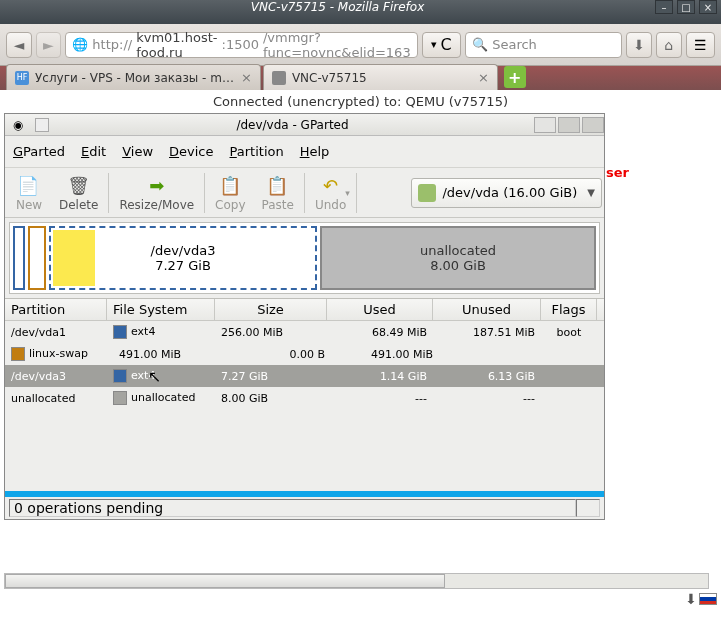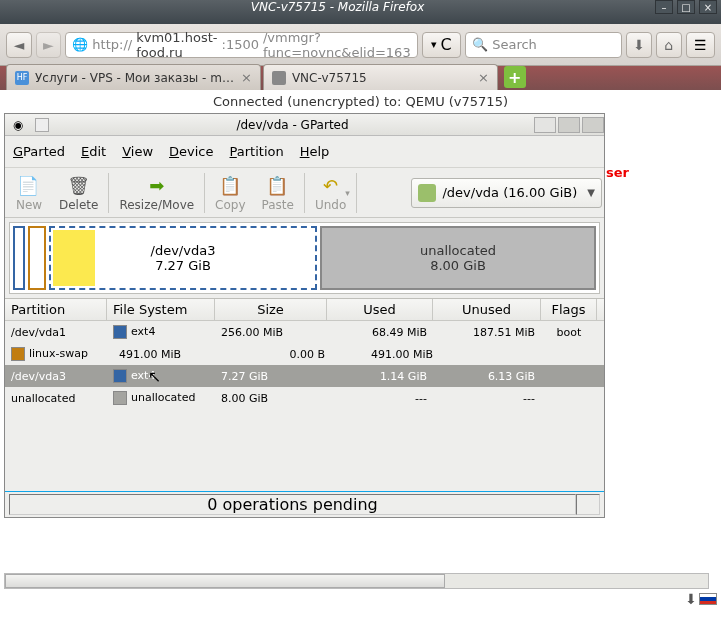--- a/index.html
+++ b/index.html
@@ -66,21 +66,21 @@
 
 .gp-table { border-top: 1px solid #bfbfba; }
 .gp-thead { display:flex; background: linear-gradient(#f6f6f4,#e9e9e6); border-bottom:1px solid #c8c8c4; font-size:13px; }
 .gp-thead .th { padding: 3px 6px; border-right:1px solid #c8c8c4; }
 .gp-tbody .tr { display:flex; font-size:11px; padding: 2px 0; align-items:center; }
 .gp-tbody .tr.sel { background:#a0a09c; color:#fff; }
 .gp-tbody .td { padding: 2px 6px; }
 .fsbox { display:inline-block; width:14px; height:14px; vertical-align:middle; margin-right:4px; border:1px solid #888; }
 .c-part{width:102px} .c-fs{width:108px} .c-size{width:112px;text-align:left} .c-used{width:106px;text-align:right} .c-unused{width:108px;text-align:right} .c-flags{width:56px;text-align:center}
 
-.gp-status { border-top:1px solid #0ea5e9; font-size:16px; padding:2px 4px; display:flex;text-align:center; }
+.gp-status { border-top:6px solid #0ea5e9; font-size:14px; padding:2px 4px; display:flex; }
 .gp-status .sp { border:1px inset #ccc; padding:0 4px; }
 
 .side-text { position:absolute; left:606px; top:52px; color:#e00; font-size:13px; font-weight:bold; }
 
 .bottom-scroll { position:absolute; left:4px; right:12px; bottom:22px; height:16px; background:#e8e8e4; border:1px solid #bbb; }
 .bottom-scroll .thumb { position:absolute; left:0; top:0; bottom:0; width:440px; background:linear-gradient(#f4f4f2,#dcdcda); border:1px solid #aaa; }
 .bottom-arrows { position:absolute; right:4px; bottom:4px; display:flex; gap:2px; align-items:center; }
 .bottom-arrows .arr { font-size:14px; color:#555; }
 .flag { width:18px; height:12px; background:linear-gradient(#fff 33%,#0039a6 33% 66%,#d52b1e 66%); border:1px solid #888; }
 .cursor { position:absolute; left:148px; top:254px; font-size:16px; pointer-events:none; }

